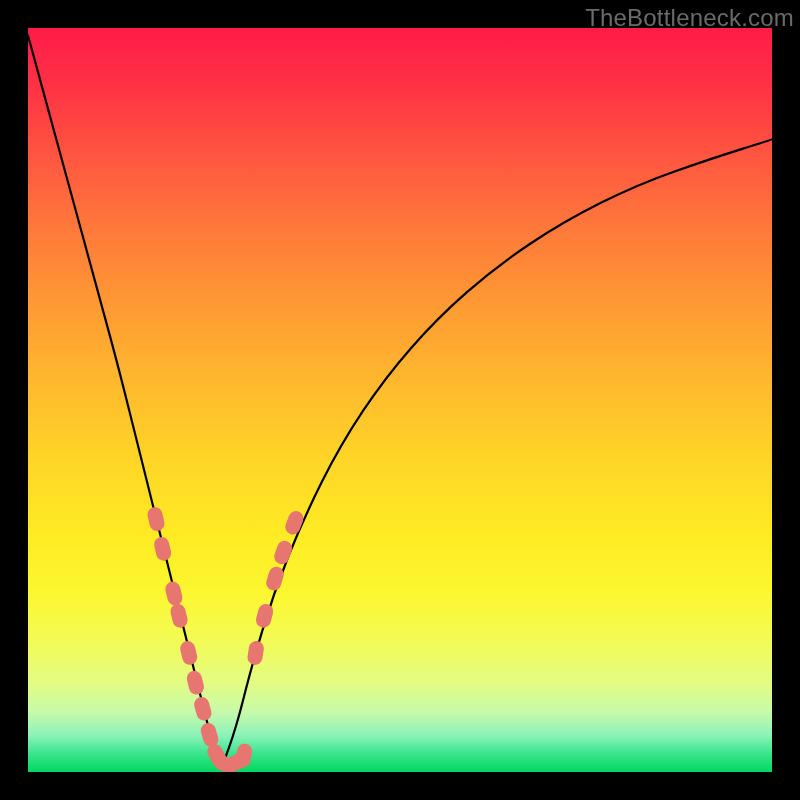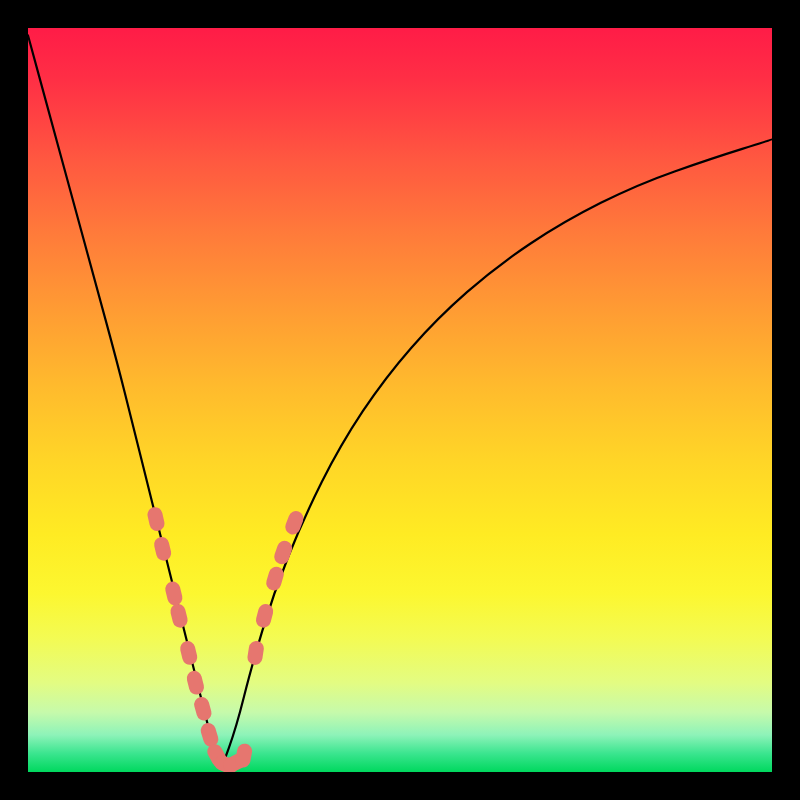--- a/index.html
+++ b/index.html
@@ -133,13 +133,14 @@
           </g>
           <g transform="translate(255.19 524.52) rotate(-70.9)">
             <rect x="-12.00" y="-7.50" width="24.00" height="15.00" rx="7.50" ry="7.50" class="marker"></rect>
           </g>
           <g transform="translate(266.35 494.76) rotate(-69.4)">
             <rect x="-12.00" y="-7.50" width="24.00" height="15.00" rx="7.50" ry="7.50" class="marker"></rect>
           </g>
         </g>
     </svg>
   </div>
+  <div class="watermark">TheBottleneck.com</div>
 </div>
 
 </body></html>

